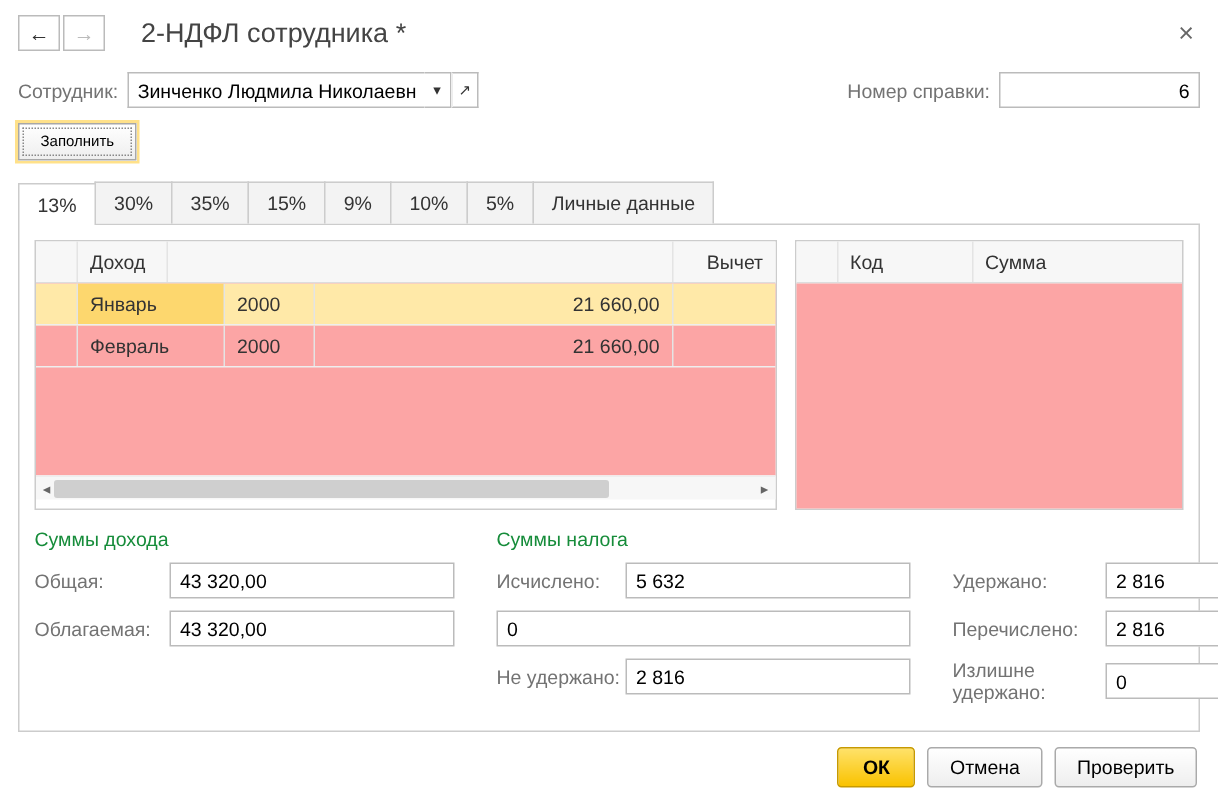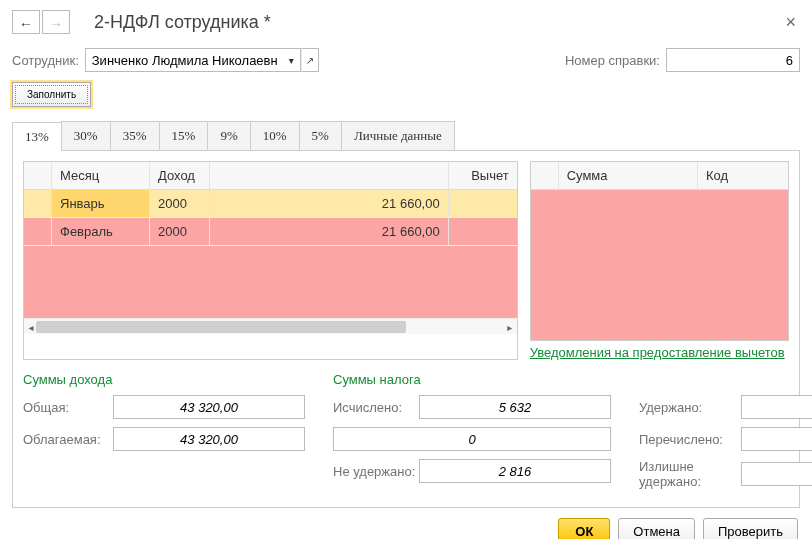--- a/index.html
+++ b/index.html
@@ -102,21 +102,20 @@
   }
   .tab {
     padding: 6px 12px;
     border: 1px solid #ccc;
     border-bottom: none;
     background: #f3f3f3;
     margin-right: -1px;
     cursor: pointer;
     font-size: 13px;
     color: #333;
-    font-family: Liberation Serif, serif;
   }
   .tab.active {
     background: #fff;
     position: relative;
     top: 1px;
   }
   .panel {
     border: 1px solid #ccc;
     border-top: none;
     padding: 10px;
@@ -198,21 +197,21 @@
   }
   .sum-row {
     display: flex;
     align-items: center;
     margin-bottom: 8px;
     min-height: 24px;
   }
   .sum-row .label { width: 90px; }
   .sum-col.mid .sum-row .label { width: 86px; }
   .sum-col.right .sum-row .label { width: 102px; }
-  .sum-row .text-input { flex:1; text-align:center; min-width:0;font-style:italic; }
+  .sum-row .text-input { flex:1; text-align:left; min-width:0; }
   .footer {
     display:flex;
     justify-content:flex-end;
     gap:8px;
     padding: 10px 2px 0 2px;
   }
   .btn {
     border:1px solid #aaa;
     background: linear-gradient(#fff,#eee);
     padding: 5px 14px;
@@ -271,21 +270,20 @@
     <div class="tab">10%</div>
     <div class="tab">5%</div>
     <div class="tab">Личные данные</div>
   </div>
 
   <div class="panel">
     <div class="grids">
       <div class="grid-box grid-left">
         <div class="gh-row">
           <div class="gh-cell col-blank"></div>
-          <div class="gh-cell col-month">Месяц</div>
           <div class="gh-cell col-income-code">Доход</div>
           <div class="gh-cell col-income-val"></div>
           <div class="gh-cell col-deduct">Вычет</div>
         </div>
         <div class="grid-body">
           <div class="g-row selected">
             <div class="g-cell col-blank"></div>
             <div class="g-cell col-month month">Январь</div>
             <div class="g-cell col-income-code">2000</div>
             <div class="g-cell col-income-val">21 660,00</div>
@@ -303,26 +301,25 @@
           <div class="arrow l">◂</div>
           <div class="thumb"></div>
           <div class="arrow r">▸</div>
         </div>
       </div>
 
       <div style="flex:1; display:flex; flex-direction:column;">
         <div class="grid-box grid-right">
           <div class="gh-row">
             <div class="gh-cell col-blank"></div>
+            <div class="gh-cell col-code2">Код</div>
             <div class="gh-cell col-sum2">Сумма</div>
-            <div class="gh-cell col-code2">Код</div>
           </div>
           <div class="grid-body right"></div>
         </div>
-        <a class="link">Уведомления на предоставление вычетов</a>
       </div>
     </div>
 
     <div class="summary">
       <div class="sum-col small">
         <div class="sum-title">Суммы дохода</div>
         <div class="sum-row">
           <span class="label">Общая:</span>
           <input class="text-input" value="43 320,00" style="">
         </div>

